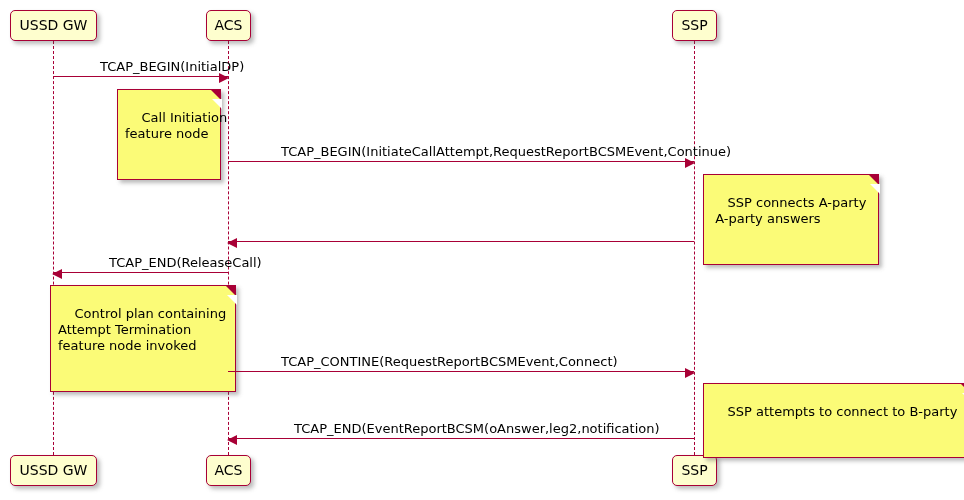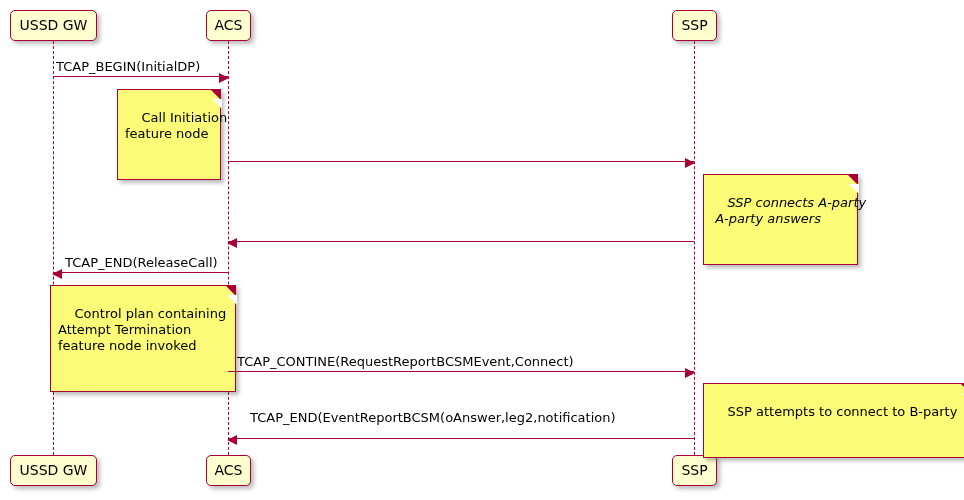--- a/index.html
+++ b/index.html
@@ -67,20 +67,21 @@
     border-top: 5px solid transparent;
     border-bottom: 5px solid transparent;
     border-right: 10px solid #A80036;
   }
   .msg-label {
     position: absolute;
     font-size: 13px;
     color: #000000;
     white-space: nowrap;
     line-height: 15px;
+    margin-left: 44px;
   }
 
   
   .note {
     position: absolute;
     box-sizing: border-box;
     background: #FBFB77;
     border: 1.3px solid #A80036;
     color: #000000;
     font-size: 13px;
@@ -143,25 +144,26 @@
   </div>
 
   <div class="note" style="left:117px; top:89px; width:104px;">
     <span>Call Initiation
 feature node</span>
     <span class="fold">
       <span class="fold-inner"></span>
     </span>
   </div>
 
+  <div class="msg-label" style="left:237px; top:144px;">TCAP_BEGIN(InitiateCallAttempt,RequestReportBCSMEvent,Continue)</div>
   <div class="message" style="left:228px; top:161px; width:466px;">
     <div class="arrowhead right"></div>
   </div>
 
-  <div class="note" style="left:703px; top:174px; width:155px;font-style:italic;">
+  <div class="note" style="left:703px; top:174px; width:176px;">
     <span>SSP connects A-party
  A-party answers</span>
     <span class="fold">
       <span class="fold-inner"></span>
     </span>
   </div>
 
   <div class="message" style="left:228px; top:241px; width:466px;">
     <div class="arrowhead left"></div>
   </div>
@@ -185,18 +187,18 @@
     <div class="arrowhead right"></div>
   </div>
 
   <div class="note" style="left:703px; top:383px; width:268px;">
     <span>SSP attempts to connect to B-party</span>
     <span class="fold">
       <span class="fold-inner"></span>
     </span>
   </div>
 
-  <div class="msg-label" style="left:250px; top:410px;">TCAP_END(EventReportBCSM(oAnswer,leg2,notification)</div>
+  <div class="msg-label" style="left:250px; top:421px;">TCAP_END(EventReportBCSM(oAnswer,leg2,notification)</div>
   <div class="message" style="left:228px; top:438px; width:466px;">
     <div class="arrowhead left"></div>
   </div>
 
 </div>
 
 </body></html>

